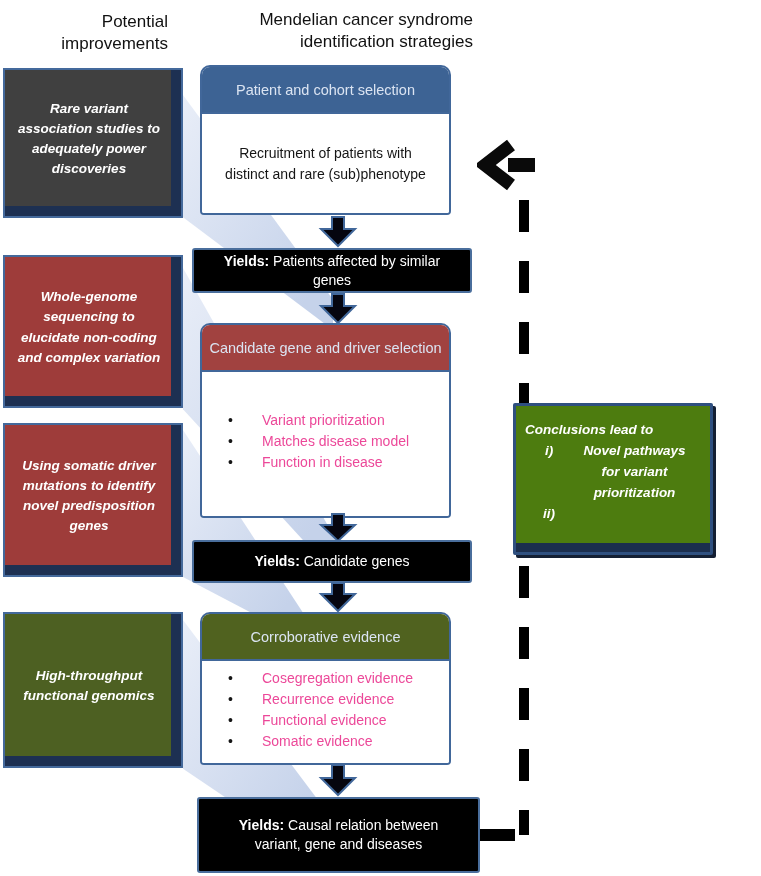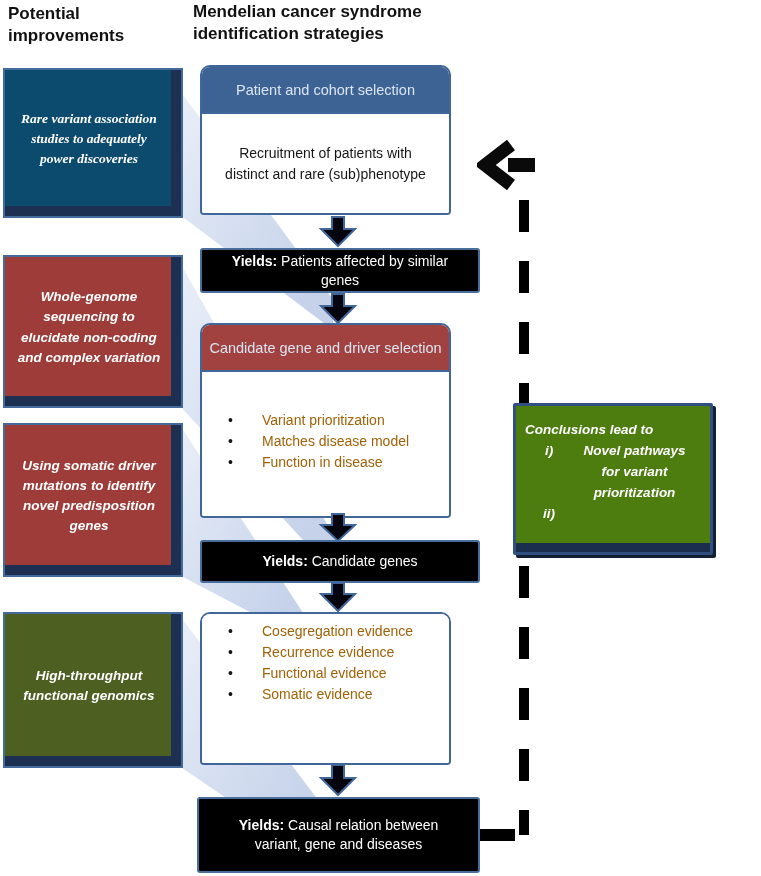--- a/index.html
+++ b/index.html
@@ -1,22 +1,22 @@
 <!DOCTYPE html>
 <html><head>
 <meta charset="utf-8">
 <style>
   html,body{margin:0;padding:0;background:#ffffff;}
   .canvas{
     position:relative;width:761px;height:876px;background:#ffffff;overflow:hidden;
     font-family:"Liberation Sans", sans-serif;
   }
   .title{
-    position:absolute;z-index:3;font-weight:bold;color:#111111;
-    font-size:17px;line-height:1.3;text-align:left;
+    position:absolute;z-index:3;font-weight:normal;color:#111111;
+    font-size:17px;line-height:1.3;text-align:right;margin-top:8px;
   }
   .title-left{left:8px;top:3px;width:160px;}
   .title-center{left:193px;top:1px;width:280px;}
 
   
   .beam{position:absolute;z-index:0;background:linear-gradient(125deg,#e9eef8 0%,#c5d2ea 85%);}
   .beam1{left:183px;top:95px;width:150px;height:235px;
     clip-path:polygon(0 0,100% 87%,100% 100%,0 52%);}
   .beam2{left:183px;top:268px;width:152px;height:307px;
     clip-path:polygon(0 0,100% 88%,100% 100%,0 46%);}
@@ -25,21 +25,21 @@
   .beam4{left:183px;top:620px;width:135px;height:240px;
     clip-path:polygon(0 0,100% 75%,100% 100%,0 62%);}
 
   
   .impbox{
     position:absolute;z-index:2;left:3px;width:180px;box-sizing:border-box;
     border:2px solid #44699b;
     box-shadow:inset -10px -10px 0 0 #1d3052;
     display:flex;align-items:center;justify-content:center;
   }
-  .impbox.theme-blue{background:#0c4a6e;font-family:Liberation Serif, serif;}
+  .impbox.theme-blue{background:#404040;}
   .impbox.theme-red{background:#9e3c3a;}
   .impbox.theme-green{background:#4d6022;}
   .impbox-label{
     color:#ffffff;font-weight:bold;font-style:italic;font-size:13.5px;
     line-height:1.5;text-align:center;padding:0 16px 8px 8px;
   }
 
   
   .stage{
     position:absolute;z-index:2;left:200px;width:251px;box-sizing:border-box;
@@ -54,25 +54,25 @@
   .hdr-red{background:#a14240;}
   .hdr-green{background:#50621f;}
   .stage-body{flex:1;background:#ffffff;color:#151515;font-size:14px;}
   .body-center{display:flex;align-items:center;justify-content:center;text-align:center;
     padding:12px 14px;line-height:1.45;}
   .body-bullets{padding-left:26px;}
   .pad-candidate{padding-top:38px;}
   .pad-corrob{padding-top:7px;}
   .bullet-row{display:flex;align-items:baseline;line-height:21px;}
   .bullet-dot{flex:0 0 34px;font-size:14px;color:#151515;}
-  .bullet-text{font-size:14px;color:#a16207;}
+  .bullet-text{font-size:14px;color:#ec4899;}
 
   
   .yields{
-    position:absolute;z-index:2;left:200px;width:280px;box-sizing:border-box;
+    position:absolute;z-index:2;left:192px;width:280px;box-sizing:border-box;
     background:#000000;border:2px solid #4a6e9c;border-radius:3px;
     display:flex;align-items:center;justify-content:center;
   }
   .yields-text{color:#ffffff;font-size:14px;line-height:1.35;text-align:center;padding:0 18px;}
   .yields-label{font-weight:bold;}
   .yields-bottom{left:197px;width:283px;}
 
   
   .down-arrow{position:absolute;z-index:2;}
 
@@ -180,20 +180,21 @@
     <div class="yields-text"><span class="yields-label">Yields:</span> <span>Candidate genes</span></div>
   </div>
 
   <div class="down-arrow" style="left:318px;top:582px">
     <svg width="40" height="31" viewBox="0 0 40 31">
       <polygon points="14,1 26,1 26,12 37,12 20,29 3,12 14,12" fill="#05050f" stroke="#41679a" stroke-width="2"></polygon>
     </svg>
   </div>
 
   <div class="stage" style="top:612px;height:153px">
+    <div class="stage-header hdr-green">Corroborative evidence</div>
     <div class="stage-body body-bullets pad-corrob">
       <div class="bullet-row">
           <span class="bullet-dot">•</span>
           <span class="bullet-text">Cosegregation evidence</span>
         </div>
       <div class="bullet-row">
           <span class="bullet-dot">•</span>
           <span class="bullet-text">Recurrence evidence</span>
         </div>
       <div class="bullet-row">

